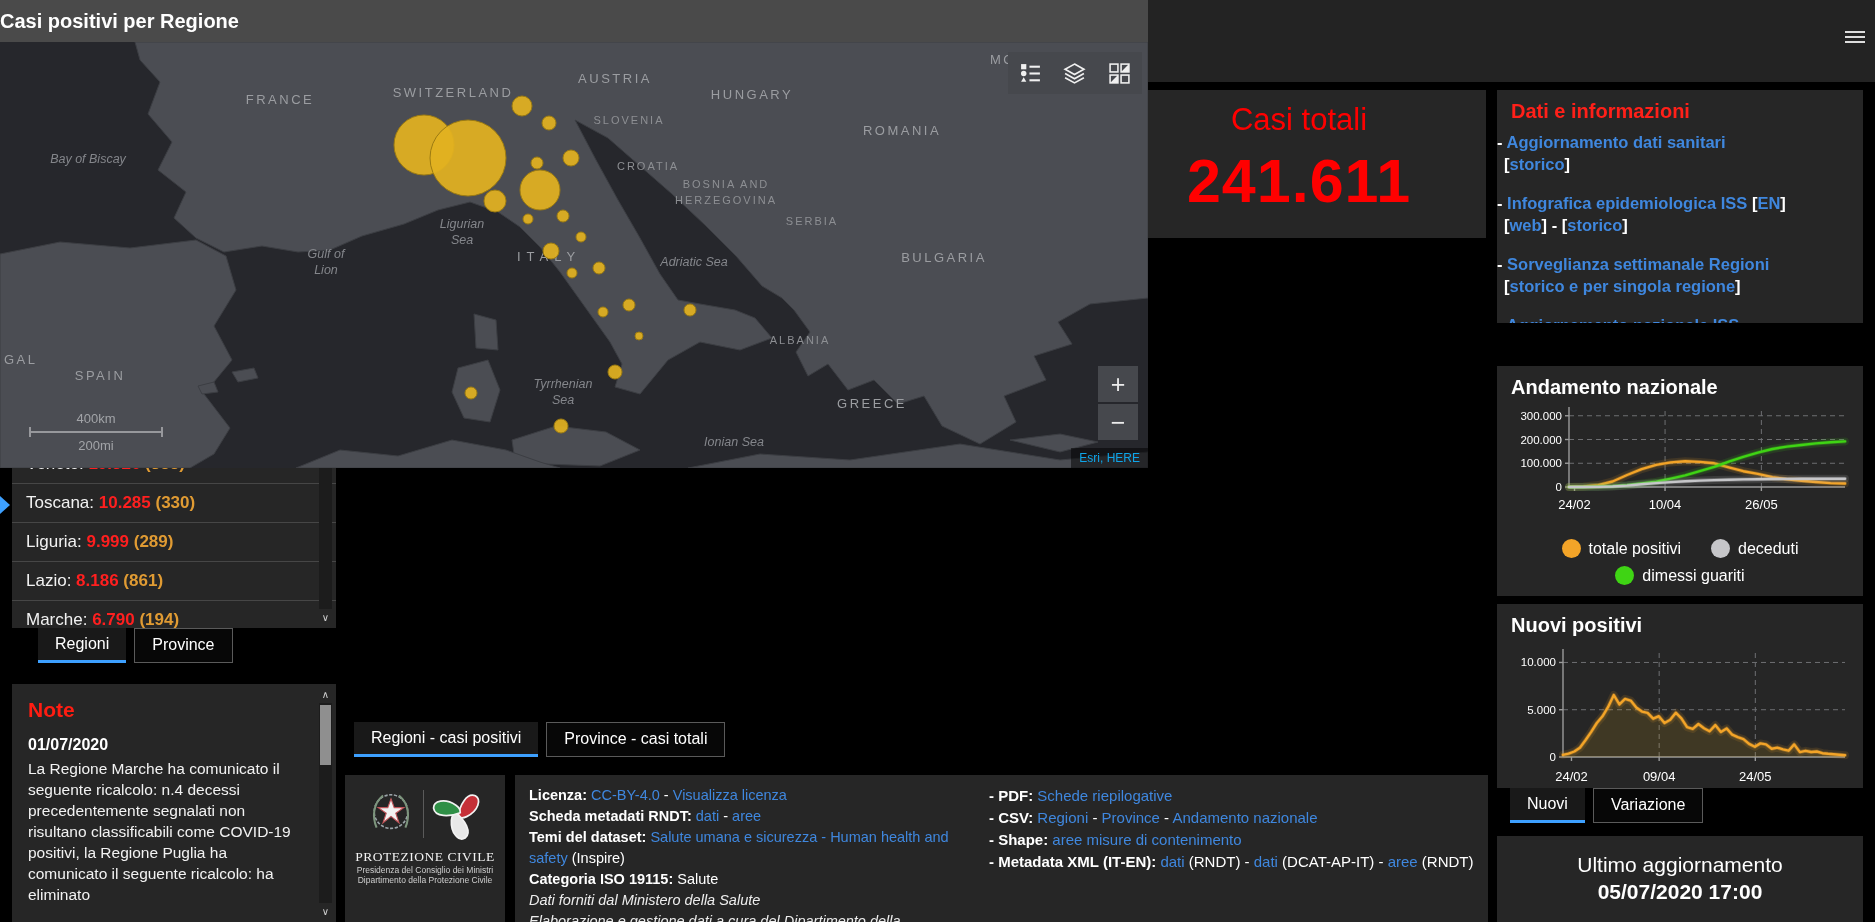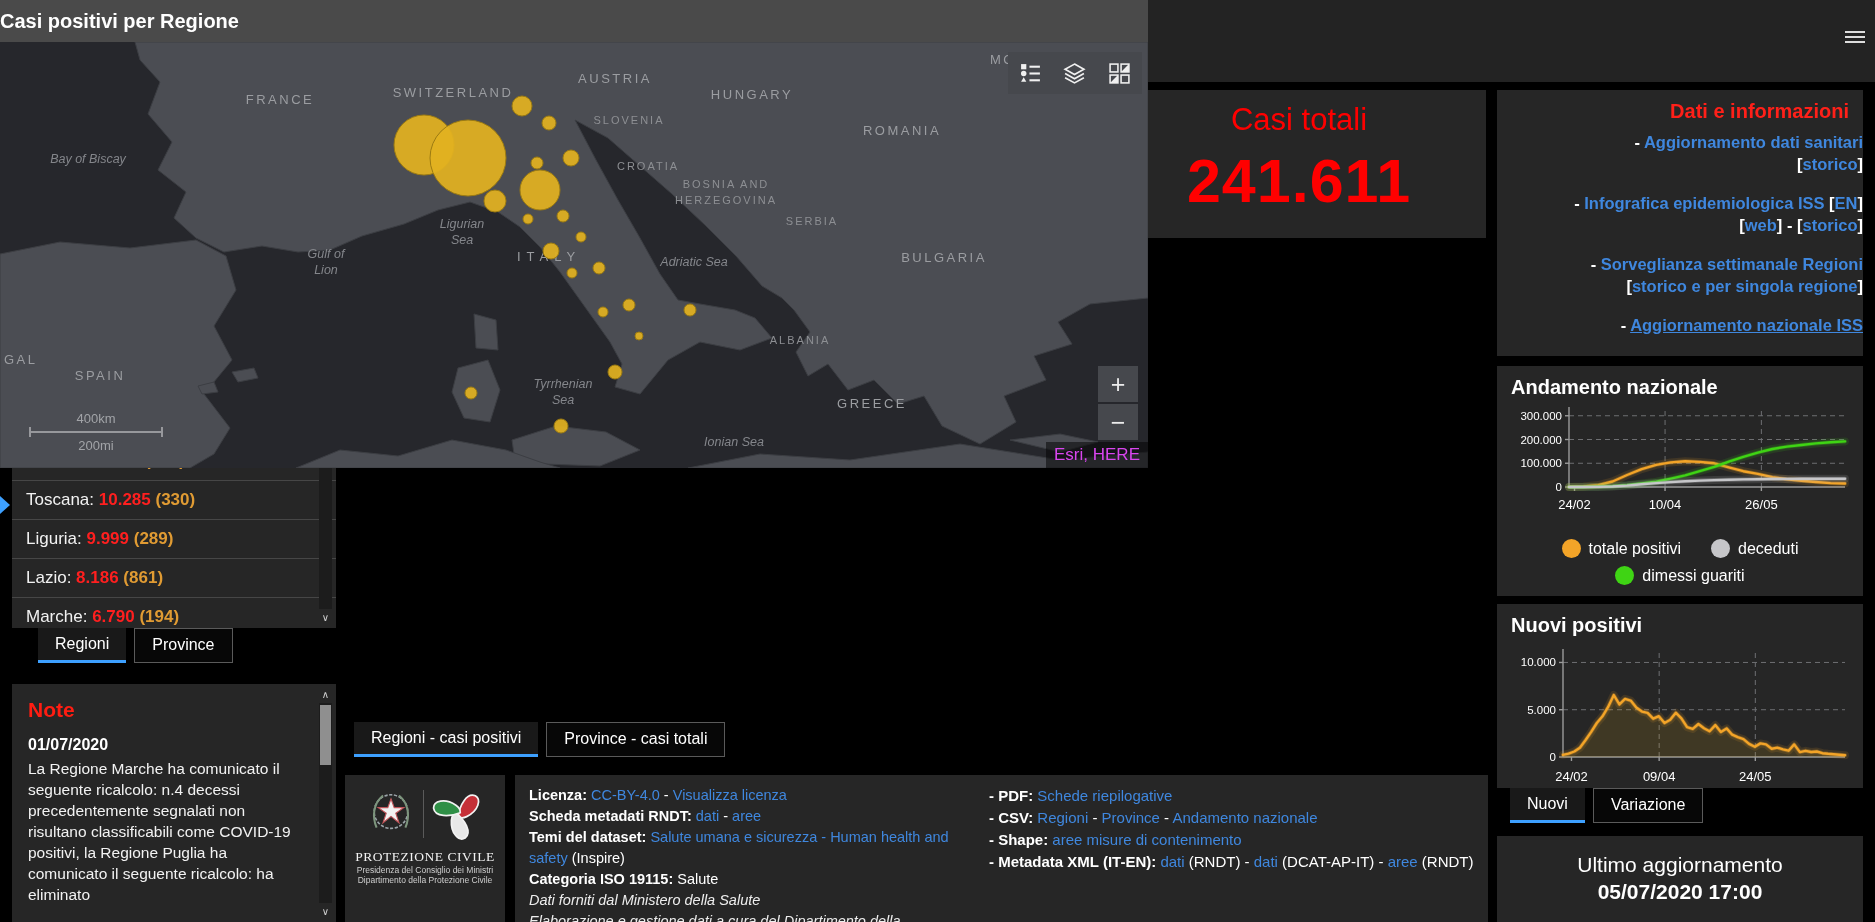--- a/index.html
+++ b/index.html
@@ -14,21 +14,21 @@
   #hdr-menu{position:absolute;right:10px;top:28px;width:20px;height:16px;cursor:pointer;}
   #hdr-menu div{height:2px;background:#ddd;margin:3px 0;}
   
   .card{text-align:center;}
   .stat-label{font-size:31px;margin-top:12px;font-weight:400;}
   .stat-value{font-size:61px;font-weight:700;margin-top:8px;letter-spacing:1px;}
   
   #regions-panel{left:12px;top:250px;width:324px;height:378px;overflow:hidden;}
   #regions-title{font-size:20px;font-weight:700;line-height:26px;padding:12px 34px 8px 16px;}
   .rrow{border-bottom:1px solid #464646;padding:9px 30px 9px 14px;font-size:17px;}
-  #region-rows{border-top:3px solid #ffffff;}
+  #region-rows{border-top:6px solid #ffffff;}
   .rname{color:#f2f2f2;}
   .rtot{color:#ff1f1f;font-weight:700;}
   .rcur{color:#e09b33;font-weight:600;}
   
   .tabstrip{position:absolute;display:flex;gap:8px;}
   #left-tabs{left:38px;top:628px;}
   #map-tabs{left:354px;top:722px;}
   #nuovi-tabs{left:1510px;top:788px;}
   .tab{padding:7px 17px;font-size:16px;background:#070707;border:1px solid #5a5a5a;color:#fff;cursor:pointer;}
   .tab.active{background:#191919;border:none;border-bottom:3px solid #3da0ff;}
@@ -46,23 +46,23 @@
   .clab-sm{fill:#8d8f93;font-size:11px;letter-spacing:2px;}
   .wide{letter-spacing:6px;}
   .slab{fill:#84868b;font-size:12.5px;font-style:italic;}
   .scale-lab{fill:#a2a4a8;font-size:13px;}
   .bub{fill:#e2b120;fill-opacity:.93;stroke:#9c7b12;stroke-width:1;}
   .map-toolbar{position:absolute;top:10px;right:6px;width:134px;height:42px;background:#46484d;
                display:flex;align-items:center;justify-content:space-around;}
   .map-zoom{position:absolute;right:10px;bottom:26px;width:40px;}
   .zbtn{width:40px;height:36px;background:#46484d;color:#ececec;font-size:25px;line-height:36px;
         text-align:center;margin-bottom:2px;cursor:pointer;}
-  .map-attr{position:absolute;right:0;bottom:0;background:rgba(0,0,0,.5);color:#d946ef;font-size:17px;padding:3px 8px;}
-  
-  #info-panel{left:1497px;top:90px;width:366px;height:266px;overflow:hidden;text-align:right;}
+  .map-attr{position:absolute;right:0;bottom:0;background:rgba(0,0,0,.5);color:#0ea5e9;font-size:12px;padding:3px 8px;}
+  
+  #info-panel{left:1497px;top:90px;width:366px;height:233px;overflow:hidden;}
   #info-title{color:#ff2019;font-size:20px;font-weight:700;padding:10px 14px 8px 14px;}
   #info-items{padding:0 0;}
   .info-item{font-size:16.5px;font-weight:700;line-height:22px;margin-bottom:17px;}
   .iline.cont{padding-left:7px;}
   .seg-lk{color:#3f87de;}
   .seg-n{color:#fff;}
   .seg-b{color:#fff;font-weight:700;}
   .seg-i{color:#ededed;font-style:italic;}
   .seg-u{color:#3f87de;text-decoration:underline;}
   #andamento-panel{left:1497px;top:366px;width:366px;height:230px;overflow:hidden;}

